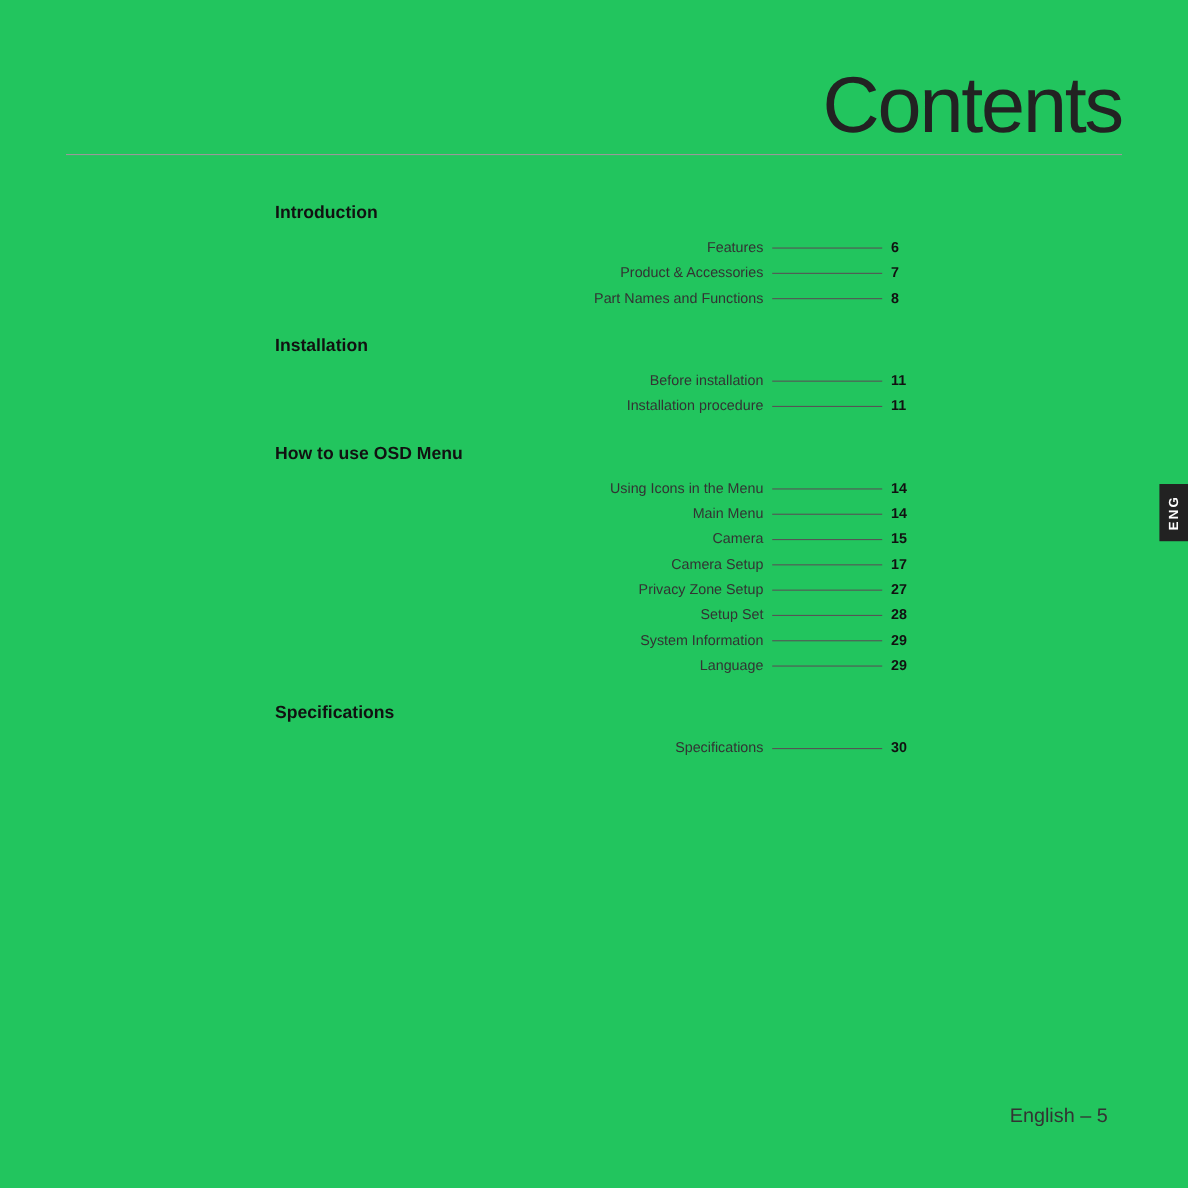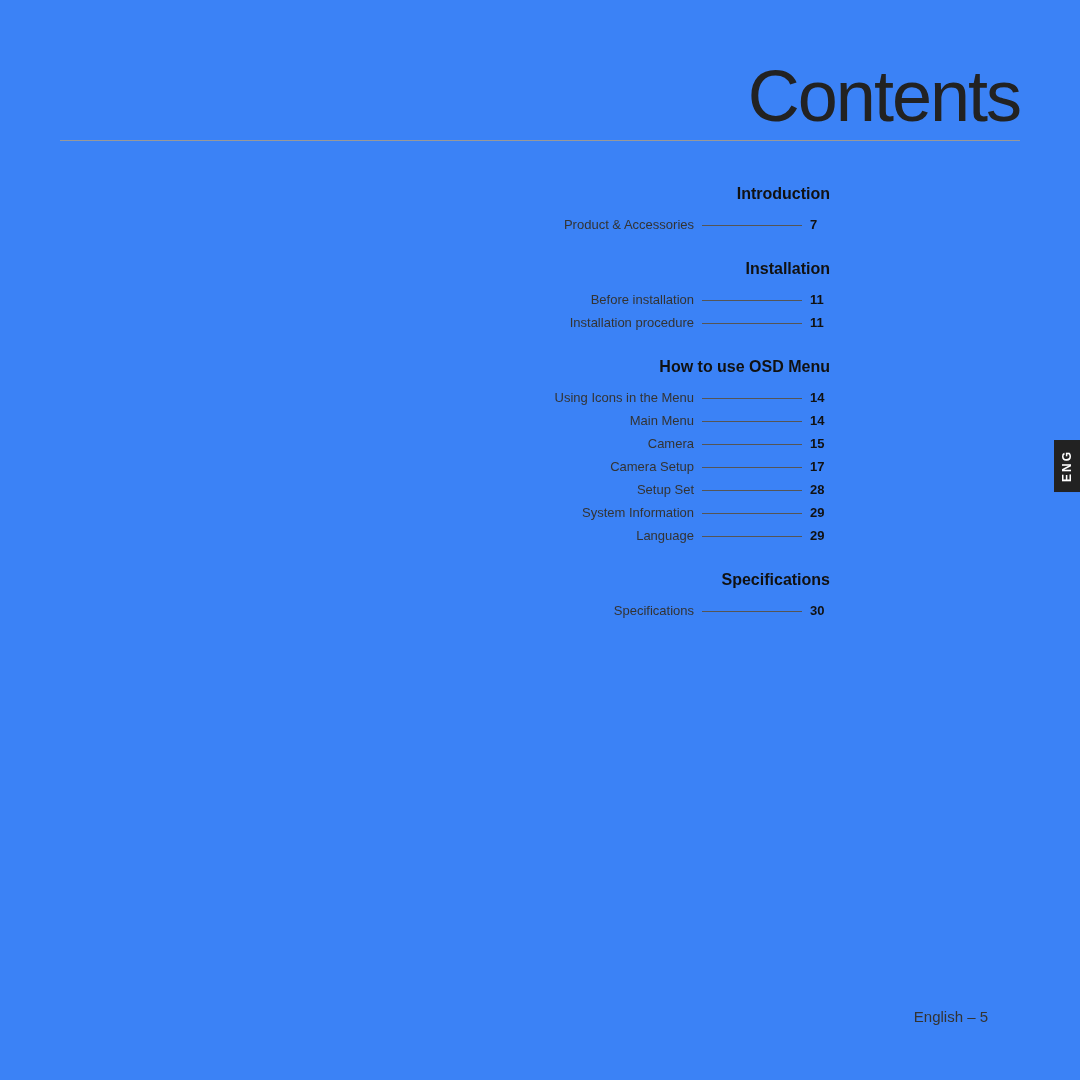--- a/index.html
+++ b/index.html
@@ -13,21 +13,21 @@
       height: 1080px;
       background: #ffffff;
       font-family: 'Arial', sans-serif;
       position: relative;
       overflow: hidden;
     }
 
     .page-container {
       width: 1080px;
       height: 1080px;
-      background: #3b82f6;
+      background: #22c55e;
       position: relative;
       text-decoration: underline;
     }
 
     
     .title-section {
       position: absolute;
       top: 60px;
       right: 60px;
       left: 60px;
@@ -57,21 +57,21 @@
       left: 50%;
       transform: translateX(-50%);
       width: 580px;
     }
 
     
     .section-header {
       font-size: 16px;
       font-weight: bold;
       color: #111;
-      text-align: right;
+      text-align: left;
       margin-bottom: 14px;
     }
 
     
     .toc-entry {
       display: flex;
       align-items: center;
       justify-content: flex-end;
       margin-bottom: 8px;
       font-size: 13px;
@@ -119,44 +119,54 @@
       font-size: 12px;
       font-weight: bold;
       padding: 10px 6px;
       letter-spacing: 2px;
     }
 
     
     .footer {
       position: absolute;
       bottom: 55px;
-      right: 92px;
-      font-size: 15px;
+      right: 73px;
+      font-size: 18px;
       color: #333;
     }
   </style>
 </head>
 <body>
 
 <div class="page-container">
 
   <div class="title-section">
     <h1 class="page-title">Contents</h1>
     <div class="title-divider"></div>
   </div>
 
   <div class="content-area">
 
     <div class="section-gap">
       <div class="section-header">Introduction</div>
       <div class="toc-entry">
+        <span class="toc-label">Features</span>
+        <span class="toc-dots"></span>
+        <span class="toc-page">6</span>
+      </div>
+      <div class="toc-entry">
         <span class="toc-label">Product &amp; Accessories</span>
         <span class="toc-dots"></span>
         <span class="toc-page">7</span>
       </div>
+      <div class="toc-entry">
+        <span class="toc-label">Part Names and Functions</span>
+        <span class="toc-dots"></span>
+        <span class="toc-page">8</span>
+      </div>
     </div>
 
     <div class="section-gap">
       <div class="section-header">Installation</div>
       <div class="toc-entry">
         <span class="toc-label">Before installation</span>
         <span class="toc-dots"></span>
         <span class="toc-page">11</span>
       </div>
       <div class="toc-entry">
@@ -182,20 +192,25 @@
         <span class="toc-label">Camera</span>
         <span class="toc-dots"></span>
         <span class="toc-page">15</span>
       </div>
       <div class="toc-entry">
         <span class="toc-label">Camera Setup</span>
         <span class="toc-dots"></span>
         <span class="toc-page">17</span>
       </div>
       <div class="toc-entry">
+        <span class="toc-label">Privacy Zone Setup</span>
+        <span class="toc-dots"></span>
+        <span class="toc-page">27</span>
+      </div>
+      <div class="toc-entry">
         <span class="toc-label">Setup Set</span>
         <span class="toc-dots"></span>
         <span class="toc-page">28</span>
       </div>
       <div class="toc-entry">
         <span class="toc-label">System Information</span>
         <span class="toc-dots"></span>
         <span class="toc-page">29</span>
       </div>
       <div class="toc-entry">

